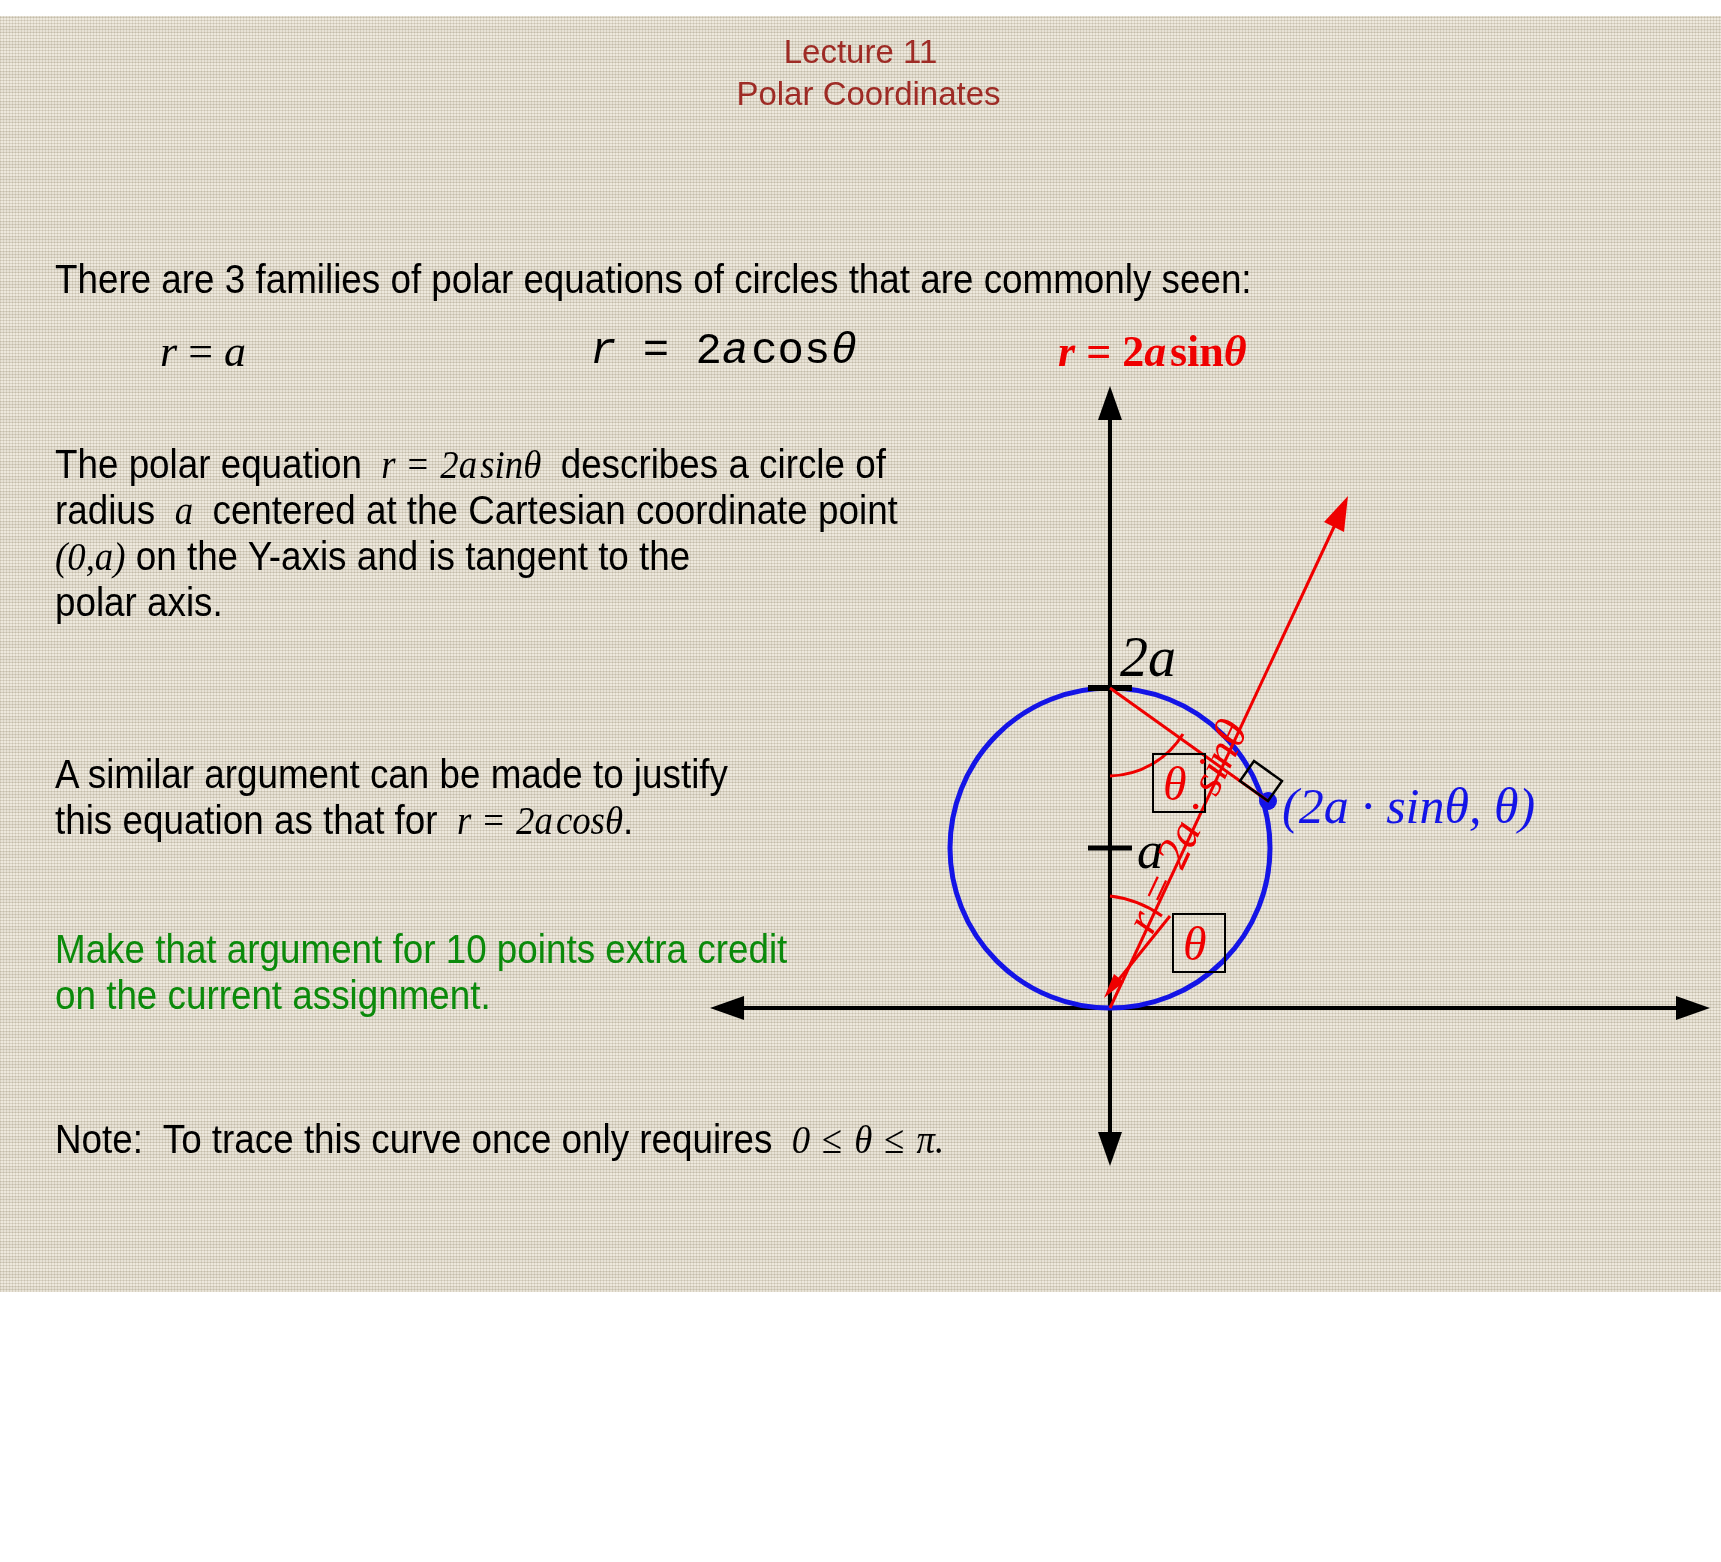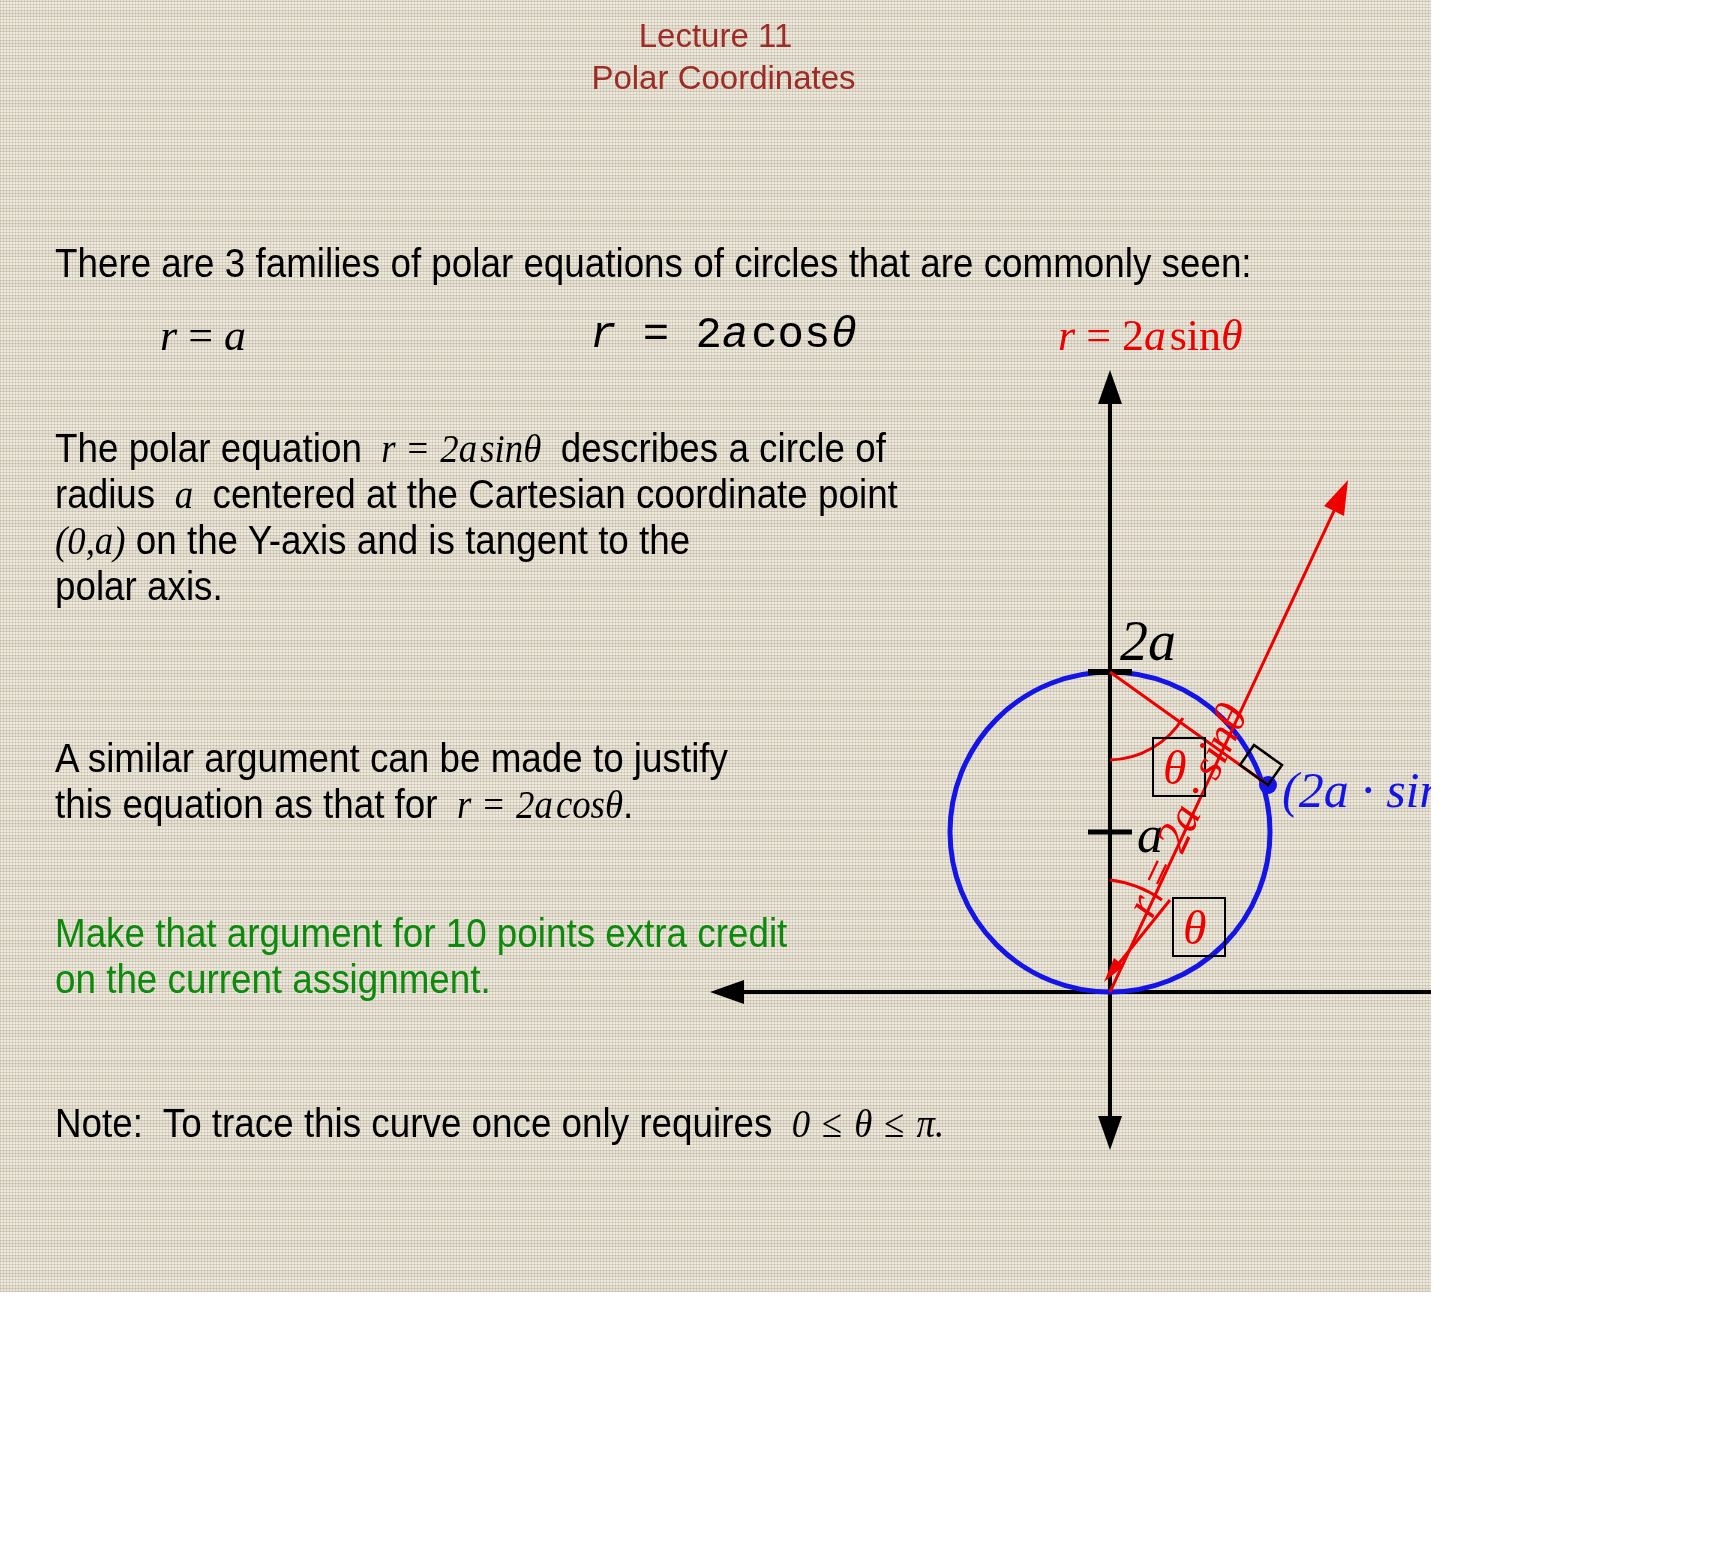--- a/index.html
+++ b/index.html
@@ -1,19 +1,19 @@
 <!DOCTYPE html>
 <html><head>
 <meta charset="utf-8">
 <style>
   html,body{margin:0;padding:0;background:#ffffff;}
   body{width:1721px;height:1562px;font-family:"Liberation Sans",sans-serif;}
 
   .slide{
-    position:absolute;left:0;top:0;width:1431px;height:1292px;
+    position:absolute;left:0;top:16px;width:1721px;height:1292px;
     background-color:#e8e2d2;
     background-image:
       repeating-linear-gradient(0deg, rgba(120,108,85,.16) 0px, rgba(120,108,85,.16) 1px, rgba(255,255,255,.10) 1px, rgba(255,255,255,.10) 3px),
       repeating-linear-gradient(90deg, rgba(120,108,85,.14) 0px, rgba(120,108,85,.14) 1px, rgba(255,255,255,.12) 1px, rgba(255,255,255,.12) 3px),
       repeating-linear-gradient(0deg, rgba(90,80,60,.05) 0px, rgba(90,80,60,.05) 7px, rgba(255,255,255,.05) 7px, rgba(255,255,255,.05) 15px);
     overflow:hidden;
   }
   .below{position:absolute;left:0;top:1292px;width:1721px;height:270px;background:#ffffff;}
 
   .hdr{
@@ -36,21 +36,21 @@
     font-family:"Liberation Sans Narrow","Liberation Sans",sans-serif;
     transform:scaleX(.92);transform-origin:left center;white-space:nowrap;
   }
   .mth{font-family:"Liberation Serif",serif;font-style:italic;font-size:40px;}
   .mth .op{font-style:normal;padding:0 3px;}
 
   .eqrow{position:absolute;top:310px;left:0;width:1400px;height:60px;}
   .eq{position:absolute;font-family:"Liberation Serif",serif;font-size:44px;white-space:nowrap;}
   .eq1{left:160px;}
   .eq2{left:590px;font-family:Liberation Mono, monospace;}
-  .eq3{left:1058px;color:#ef0000;}
+  .eq3{left:1058px;color:#ef0000;font-weight:bold;}
 
   .p1{left:55px;top:425px;}
   .p1 div{height:46px;}
   .p2{left:55px;top:735px;}
   .p2 div{height:46px;}
   .p3{left:55px;top:910px;color:#0b8a0b;}
   .p3 div{height:46px;}
   .p4{left:55px;top:1100px;}
 
   svg.fig{position:absolute;left:700px;top:360px;}

